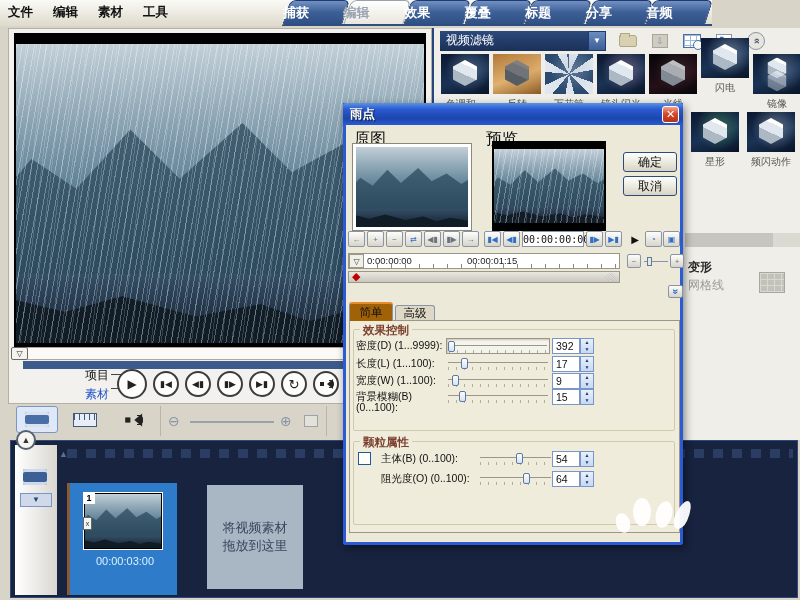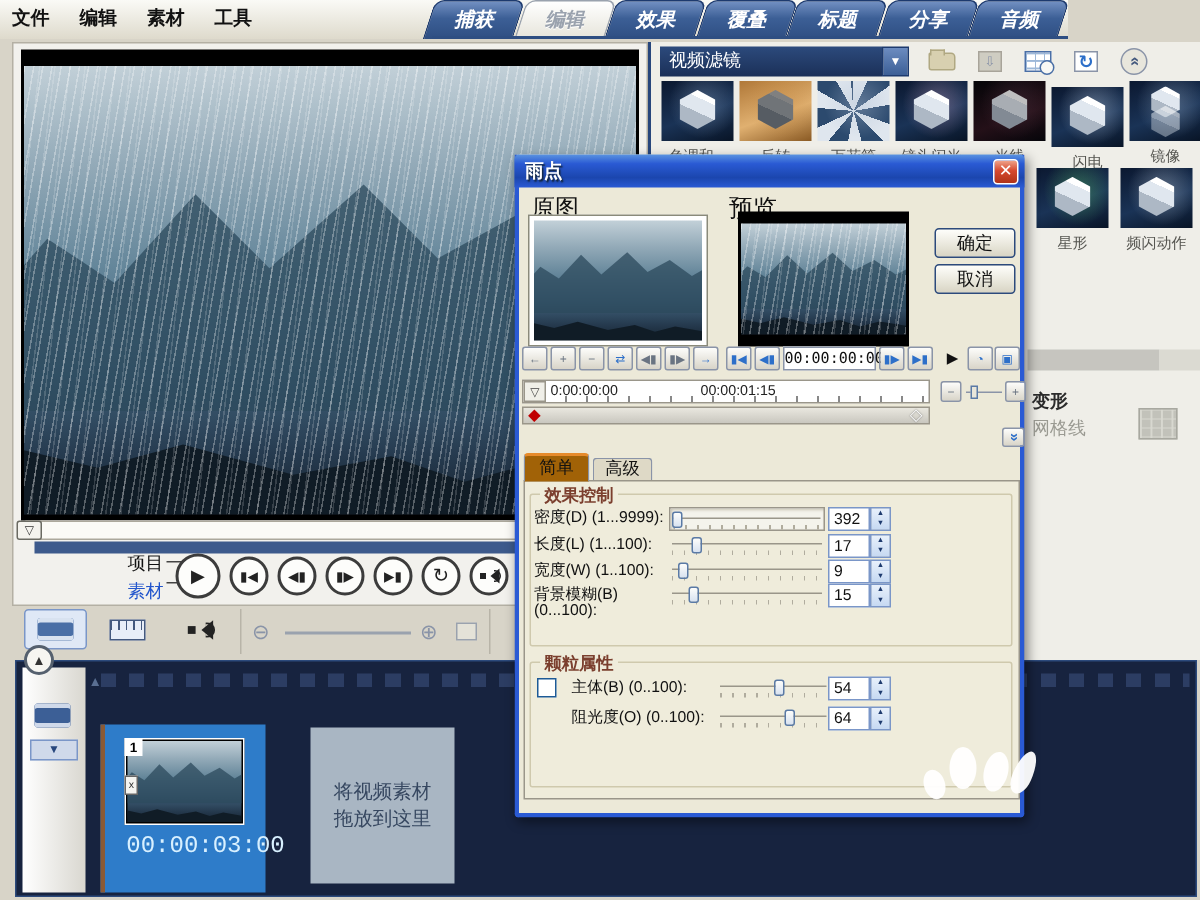--- a/index.html
+++ b/index.html
@@ -11,22 +11,22 @@
 #menubar{position:absolute;left:0;top:0;width:712px;height:26px;
   background:linear-gradient(180deg,#fafaf6,#dedacc)}
 #menus{position:absolute;left:8px;top:0;height:24px;display:flex;gap:20px;align-items:center;
   font-weight:bold;font-size:12.5px}
 .menu-item{cursor:default}
 #tabs{position:absolute;left:288px;top:0;right:0;height:26px;display:flex}
 .mtab{position:relative;width:74px;margin-left:-5px}
 .mtab .bg{position:absolute;inset:0 3px;transform:skewX(-18deg);
   background:linear-gradient(180deg,#7290c2,#3c5f96 45%,#2e4e82);
   border:1px solid #1d3a6e;border-bottom:none;border-radius:6px 6px 0 0}
-.mtab span{position:relative;display:block;text-align:center;line-height:25px;color:#fff;
-  font-style:italic;font-weight:bold;font-size:13px}
+.mtab span{position:relative;display:block;text-align:left;line-height:25px;color:#fff;
+  font-weight:bold;font-size:13px}
 .mtab.active .bg{background:linear-gradient(180deg,#ffffff,#e6e4da);border-color:#9aa2ae}
 .mtab.active span{color:#9aa2ae;text-shadow:0 1px 0 #fff}
 #tabline{position:absolute;left:288px;right:0;top:24px;height:2px;background:#2e4e82}
 
 
 #preview-panel{position:absolute;left:8px;top:28px;width:424px;height:376px;
   background:#f2f1ed;border:1px solid #b4b0a4}
 #video{position:absolute;left:5px;top:4px;width:412px;height:314px;background:#000}
 .scene{position:absolute;overflow:hidden;
   background:linear-gradient(180deg,#c2d0d8 0%,#93aab8 22%,#64869a 45%,#40617a 68%,#24384c 88%,#16222e 100%)}
@@ -85,22 +85,22 @@
 #sb-scroll-up{position:absolute;left:48px;top:8px;color:#5a6f92;font-size:9px}
 #sprockets{position:absolute;left:56px;top:8px;width:726px;height:9px;
   background:repeating-linear-gradient(90deg,#2c3d63 0 10px,transparent 10px 19px)}
 #clip-cell{position:absolute;left:56px;top:42px;width:110px;height:112px;background:#2e7cc9;
   border-left:3px solid #8a5a36;cursor:pointer}
 #clip-thumb{position:absolute;left:13px;top:9px;width:80px;height:58px;border:1px solid #fff;background:#000}
 #clip-num{position:absolute;left:13px;top:9px;width:12px;height:12px;background:#fff;color:#000;
   font-size:9px;font-weight:bold;text-align:center;line-height:12px;z-index:3}
 #clip-fx{position:absolute;left:13px;top:34px;width:9px;height:13px;background:#f4f4f0;border:1px solid #666;
   font-size:7px;color:#333;text-align:center;line-height:12px;z-index:3}
-#clip-time{position:absolute;left:12px;top:72px;width:110px;text-align:center;color:#d8f0ff;
-  font-family:Liberation Mono, monospace;font-size:16px}
+#clip-time{position:absolute;left:0;top:72px;width:110px;text-align:center;color:#d8f0ff;
+  font-family:Liberation Sans, sans-serif;font-size:11px}
 #placeholder-cell{position:absolute;left:196px;top:44px;width:96px;height:104px;background:#a9b6c3;
   display:flex;flex-direction:column;justify-content:center;text-align:center;color:#36476
 0;color:#364760;font-size:13px;line-height:18px}
 
 
 #library{position:absolute;left:432px;top:28px;width:368px;height:412px;background:#efeee8;
   border-left:2px solid #27467c}
 #gallery-dd{position:absolute;left:6px;top:3px;width:148px;height:20px;background:linear-gradient(180deg,#2c4a7c,#1b3058);
   color:#fff;font-size:12px;line-height:19px;padding-left:6px;cursor:pointer}
 #gallery-dd-arrow{position:absolute;left:154px;top:3px;width:18px;height:20px;
@@ -387,21 +387,21 @@
         </div>
       <div class="glabel">镜头闪光</div>
     </div>
     <div class="gcell" style="left:213px;top:26px">
       <div class="gthumb" style="background:linear-gradient(160deg,#050508,#241018 60%,#05050a)">
           <div class="glow" style="background: radial-gradient(circle at 58% 38%, rgba(88, 56, 72, 0.4), transparent 62%);"></div>
           <div class="cube" style="filter:brightness(.75)"></div>
         </div>
       <div class="glabel">光线</div>
     </div>
-    <div class="gcell" style="left:265px;top:30px">
+    <div class="gcell" style="left:265px;top:10px">
       <div class="gthumb">
           <div class="glow" style="background: radial-gradient(circle at 58% 38%, rgba(207, 224, 244, 0.4), transparent 62%);"></div>
           <div class="cube"></div>
         </div>
       <div class="glabel">闪电</div>
     </div>
     <div class="gcell" style="left:317px;top:26px">
       <div class="gthumb">
           <div class="glow" style="background: radial-gradient(circle at 58% 38%, rgba(159, 180, 204, 0.4), transparent 62%);"></div>
           <div class="cube" style="top:38%;transform:translate(-50%,-54%) scale(.8)"></div>

